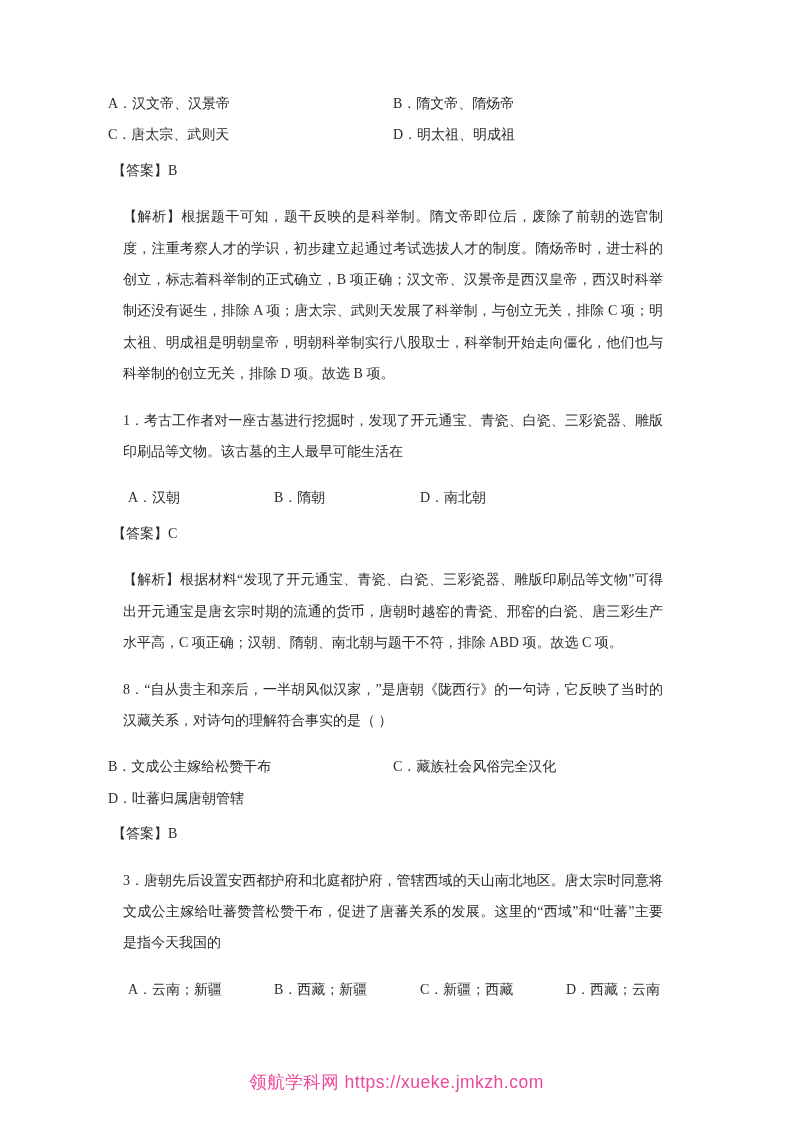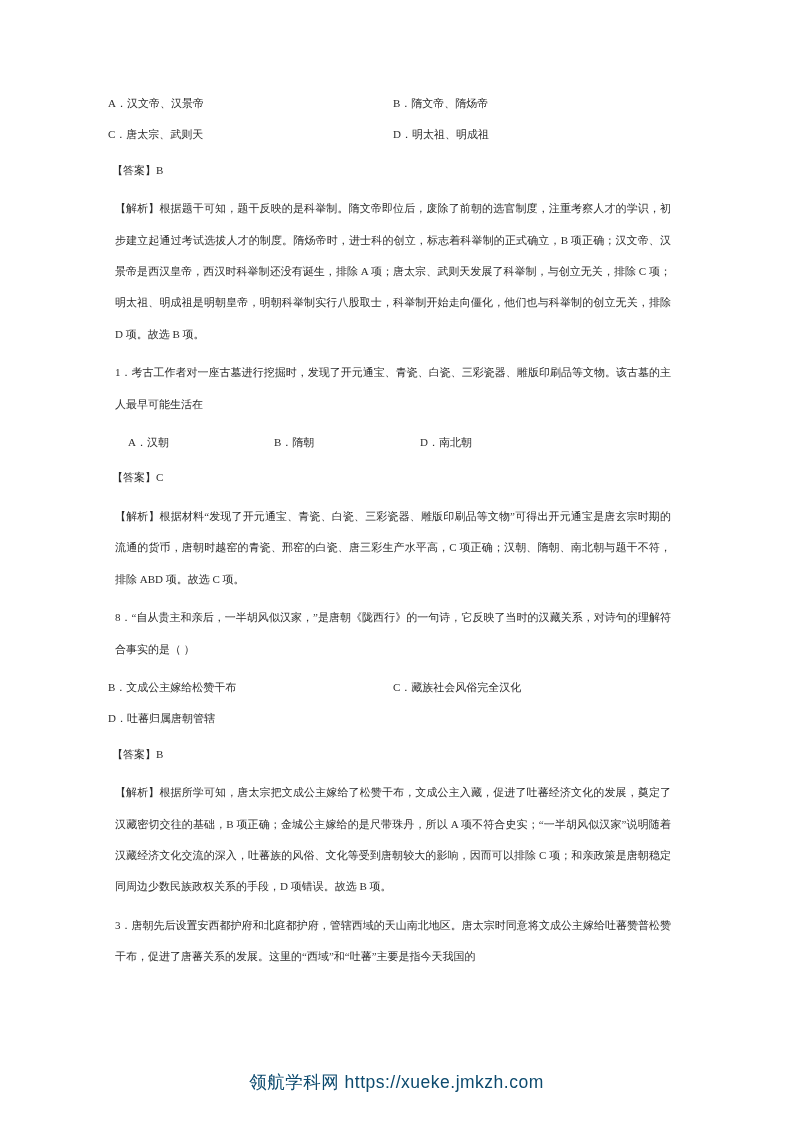--- a/index.html
+++ b/index.html
@@ -13,25 +13,25 @@
     position: relative;
     overflow: hidden;
     font-family: "Liberation Serif", "DejaVu Serif", serif;
     color: #2b2b2b;
   }
   .page-content {
     position: absolute;
     left: 108px;
     top: 88px;
     width: 570px;
-    font-size: 11px;
+    font-size: 14px;
     line-height: 31.4px;
   }
   .para {
-    margin: 7px;
+    margin: 15px;
     text-align: justify;
   }
   .line {
     margin: 4px;
   }
   .opts {
     display: grid;
     margin: 0;
   }
   .opts2 {
@@ -44,21 +44,21 @@
   .opt {
     white-space: nowrap;
     overflow: hidden;
   }
   .watermark {
     position: absolute;
     left: 0;
     right: 0;
     bottom: 28px;
     text-align: center;
-    color: #0c4a6e;
+    color: #ec4899;
     font-size: 17.5px;
     font-family: "Liberation Sans", "DejaVu Sans", sans-serif;
     letter-spacing: 0.5px;
   }
 </style>
 </head>
 <body>
 
 <div class="page-content">
 
@@ -85,22 +85,27 @@
   </section>
 
   <section>
     <p class="para">8．“自从贵主和亲后，一半胡风似汉家，”是唐朝《陇西行》的一句诗，它反映了当时的汉藏关系，对诗句的理解符合事实的是（ ）</p>
     <div class="opts opts2">
       <span class="opt">B．文成公主嫁给松赞干布</span>
       <span class="opt">C．藏族社会风俗完全汉化</span>
       <span class="opt">D．吐蕃归属唐朝管辖</span>
     </div>
     <p class="line"><span>【答案】</span><span>B</span></p>
-    <p class="para"><span>【解析】</span><span>根据所学可知，唐太宗把文成公主嫁给了松赞干布，文成公主入藏，促进了吐蕃经济文化的发展，奠定了汉藏密切交往的基础，B 项正确；金城公主嫁给的是尺带珠丹，所以 A 项不符合史实；“一半胡风似汉家”说明随着汉藏经济文化交流的深入，吐蕃族的风俗、文化等受到唐朝较大的影响，因而可以排除 C 项；和亲政策是唐朝稳定同周边少数民族政权关系的手段，D 项错误。故选 B 项。</span></p>
   </section>
 
   <section>
     <p class="para">3．唐朝先后设置安西都护府和北庭都护府，管辖西域的天山南北地区。唐太宗时同意将文成公主嫁给吐蕃赞普松赞干布，促进了唐蕃关系的发展。这里的“西域”和“吐蕃”主要是指今天我国的</p>
+    <div class="opts opts4">
+      <span class="opt">A．云南；新疆</span>
+      <span class="opt">B．西藏；新疆</span>
+      <span class="opt">C．新疆；西藏</span>
+      <span class="opt">D．西藏；云南</span>
+    </div>
   </section>
 
 </div>
 
 <div class="watermark">领航学科网 https://xueke.jmkzh.com</div>
 
 </body></html>

